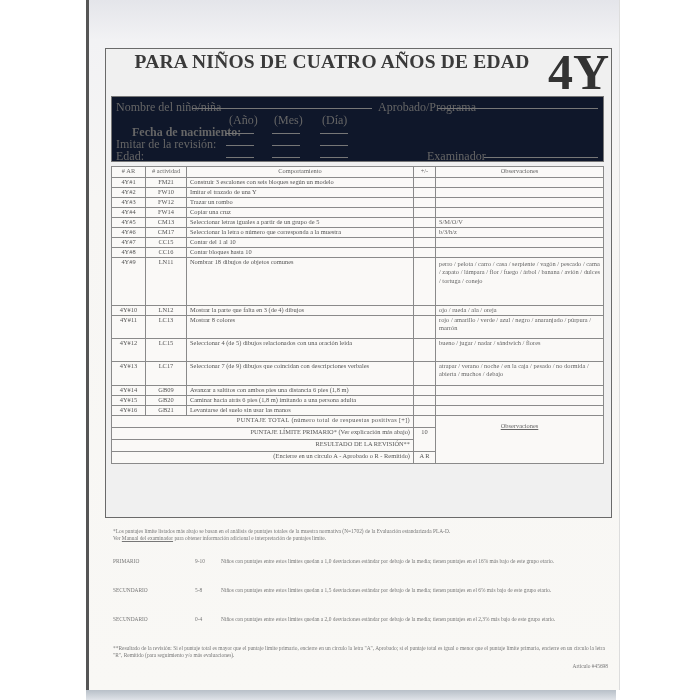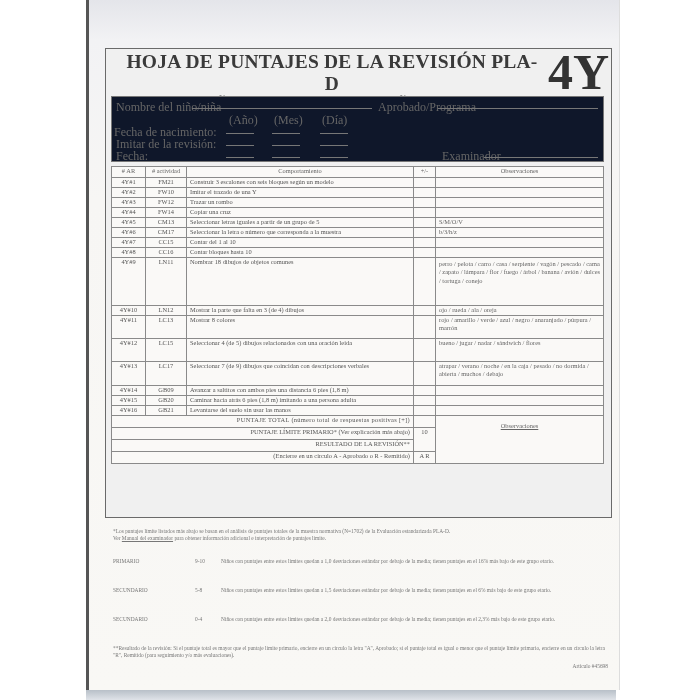--- a/index.html
+++ b/index.html
@@ -43,50 +43,49 @@
   u { text-decoration:underline; }
 </style>
 </head>
 <body>
 
 <div class="page"></div>
 <div class="bottom-strip"></div>
 
 <div class="frame"></div>
 <div class="title">
-  <div>HOJA DE PUNTAJES DE LA REVISIÓN PLA-D</div>
   <div>PARA NIÑOS DE CUATRO AÑOS DE EDAD</div>
 </div>
 <div class="big4y">4Y</div>
 
 <div class="info">
   <span class="t" style="left:4px;top:3px;">Nombre del niño/niña</span>
   <div class="ln" style="left:80px;top:11px;width:180px;"></div>
   <span class="t" style="left:266px;top:3px;">Aprobado/Programa</span>
   <div class="ln" style="left:326px;top:11px;width:160px;"></div>
 
   <span class="t" style="left:117px;top:16px;">(Año)</span>
   <span class="t" style="left:162px;top:16px;">(Mes)</span>
   <span class="t" style="left:210px;top:16px;">(Día)</span>
 
-  <span class="t" style="left:2px;top:28px;">Fecha de nacimiento:</span>
+  <span class="t" style="left:20px;top:28px;font-weight:bold;">Fecha de nacimiento:</span>
   <div class="ln" style="left:114px;top:36px;width:28px;"></div>
   <div class="ln" style="left:160px;top:36px;width:28px;"></div>
   <div class="ln" style="left:208px;top:36px;width:28px;"></div>
 
   <span class="t" style="left:4px;top:40px;">Imitar de la revisión:</span>
   <div class="ln" style="left:114px;top:48px;width:28px;"></div>
   <div class="ln" style="left:160px;top:48px;width:28px;"></div>
   <div class="ln" style="left:208px;top:48px;width:28px;"></div>
 
-  <span class="t" style="left:4px;top:52px;">Fecha:</span>
+  <span class="t" style="left:4px;top:52px;">Edad:</span>
   <div class="ln" style="left:114px;top:60px;width:28px;"></div>
   <div class="ln" style="left:160px;top:60px;width:28px;"></div>
   <div class="ln" style="left:208px;top:60px;width:28px;"></div>
-  <span class="t" style="left:330px;top:52px;">Examinador</span>
+  <span class="t" style="left:315px;top:52px;">Examinador</span>
   <div class="ln" style="left:372px;top:60px;width:114px;"></div>
 </div>
 
 <table class="scores">
   <colgroup>
     <col style="width:34px">
       <col style="width:41px">
       <col style="width:227px">
       <col style="width:22px">
       <col style="width:168px">

